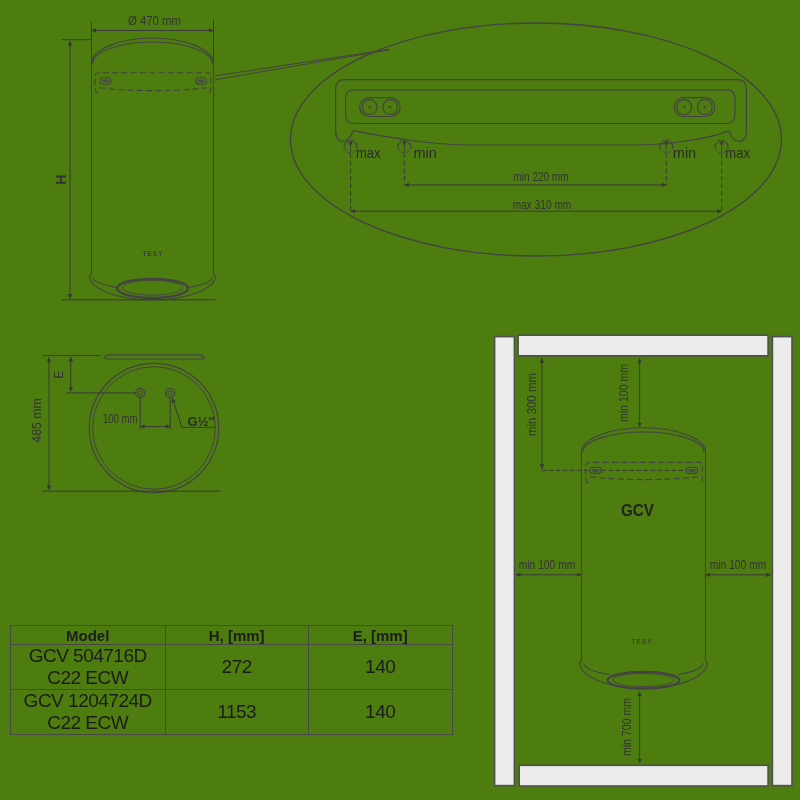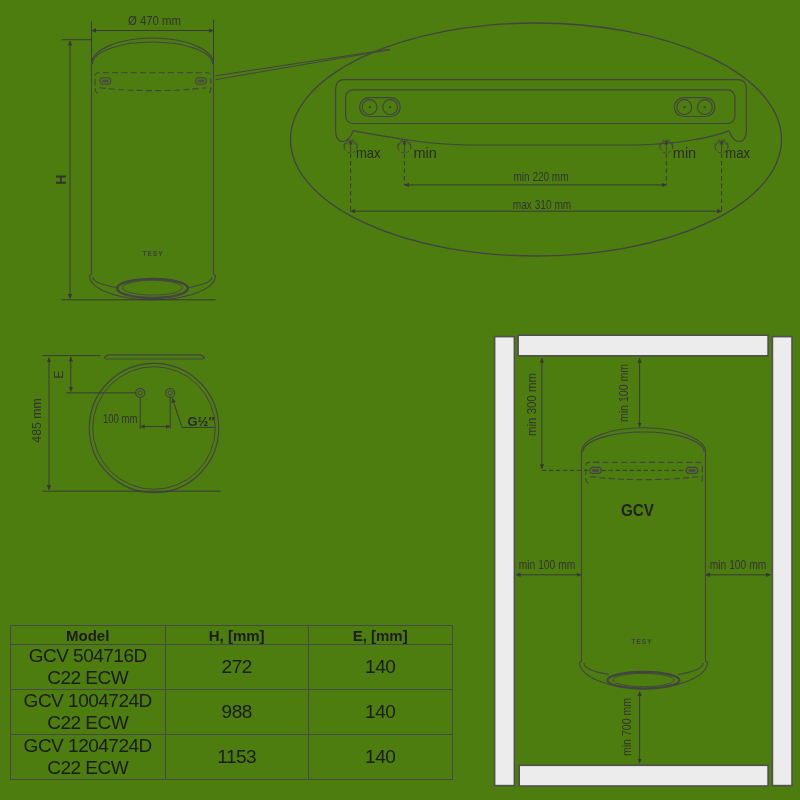--- a/index.html
+++ b/index.html
@@ -190,24 +190,19 @@
           <th>Model</th>
           <th class="n">H, [mm]</th>
           <th class="n e">E, [mm]</th>
         </tr>
   <tr>
           <td>GCV 504716D C22 ECW</td>
           <td>272</td>
           <td>140</td>
         </tr>
   <tr>
-          <td>GCV 1004724D C22 ECW</td>
-          <td>988</td>
-          <td>140</td>
-        </tr>
-  <tr>
           <td>GCV 1204724D C22 ECW</td>
           <td>1153</td>
           <td>140</td>
         </tr>
 </tbody>
     </table>
 </div>
 
 </body></html>

